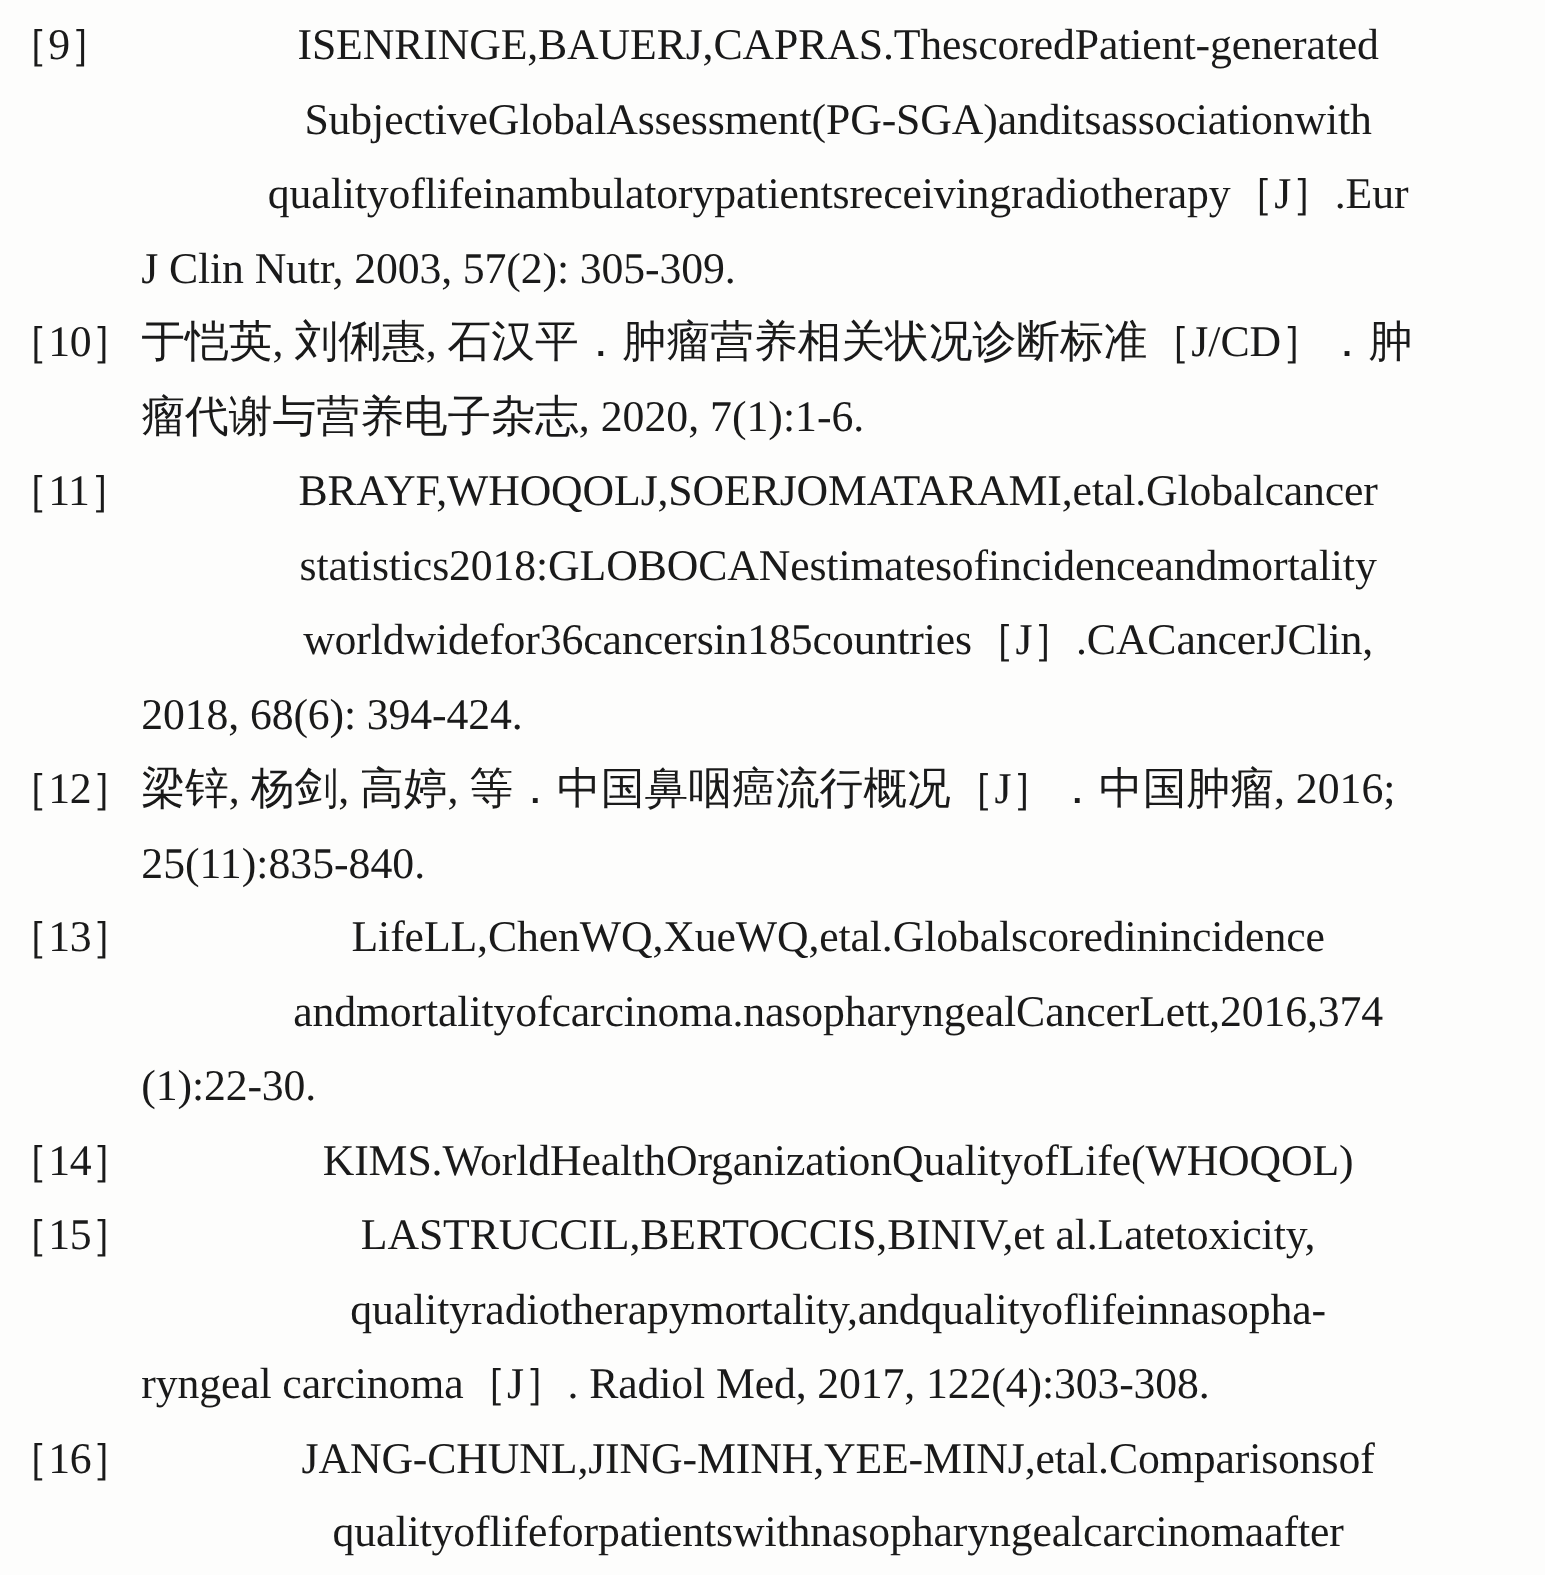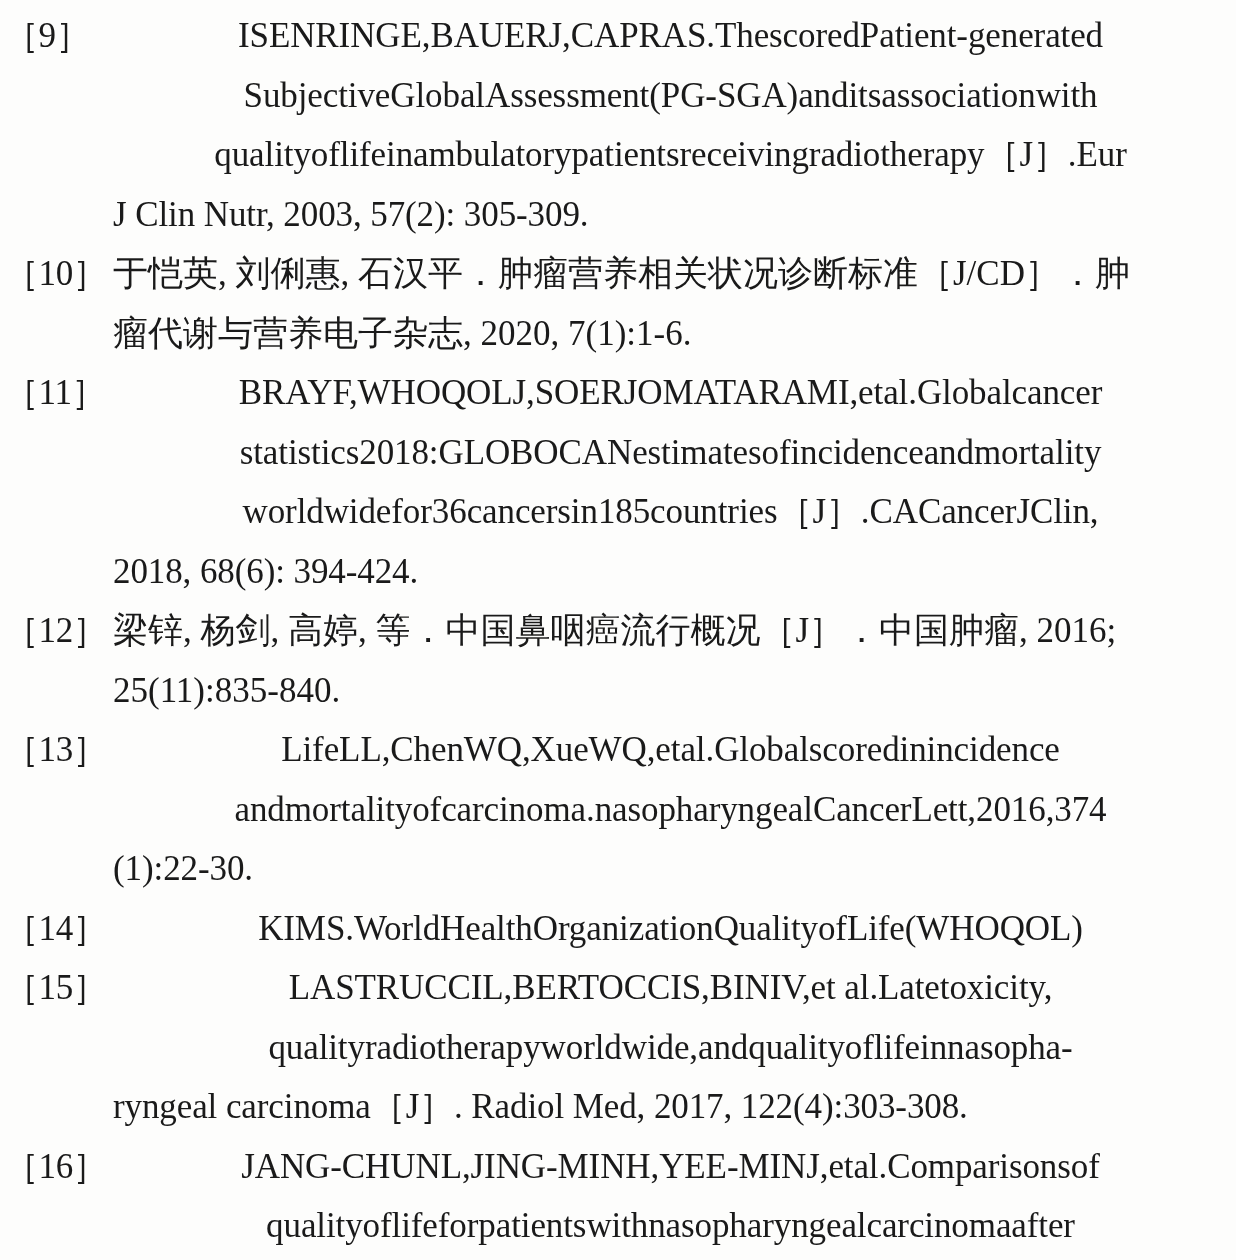--- a/index.html
+++ b/index.html
@@ -258,21 +258,21 @@
             <span>S,</span>
             <span>BINI</span>
             <span>V,</span>
             <span>et al.</span>
             <span>Late</span>
             <span>toxicity,</span>
           </div>
           <div class="ref-line justify">
             <span>quality</span>
             <span>radiotherapy</span>
-            <span>worldwide,</span>
+            <span>mortality,</span>
             <span>and</span>
             <span>quality</span>
             <span>of</span>
             <span>life</span>
             <span>in</span>
             <span>nasopha-</span>
           </div>
           <div class="ref-line last">ryngeal carcinoma［J］. Radiol Med, 2017, 122(4):303-308.</div>
         </div>
       </div>

